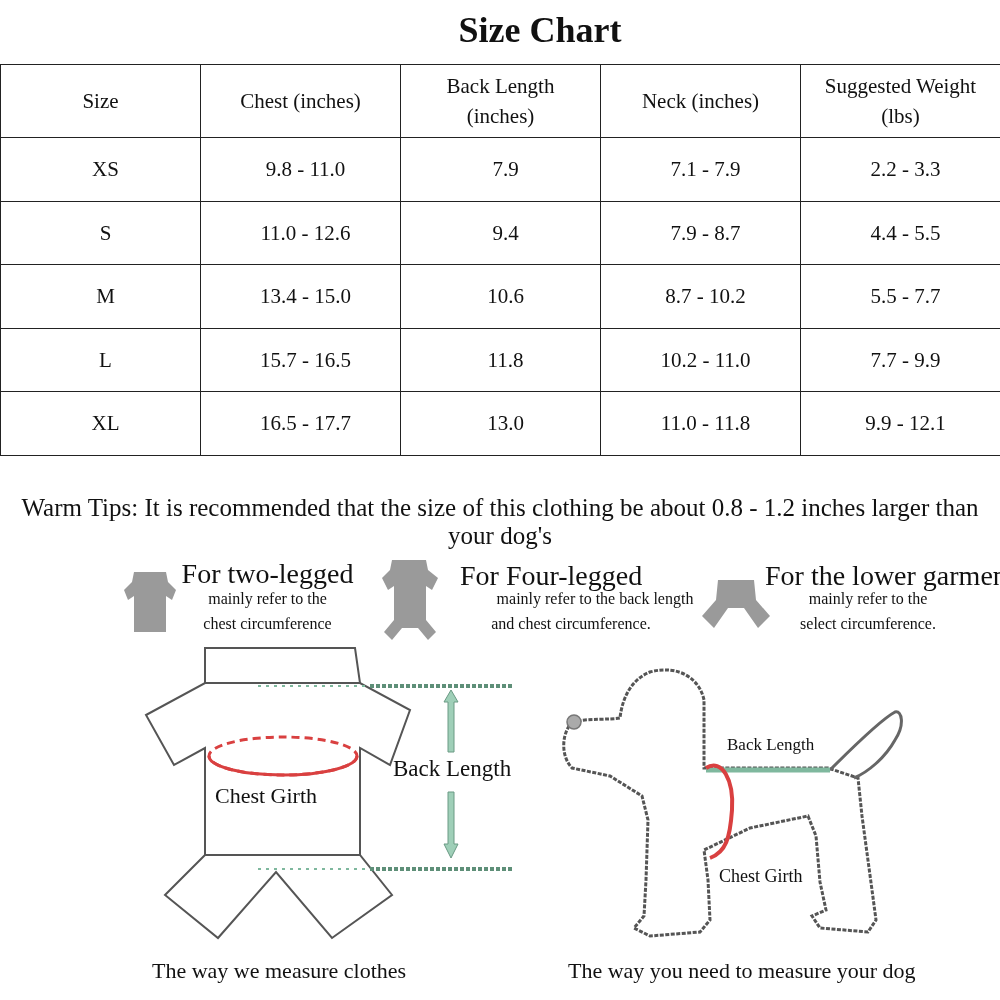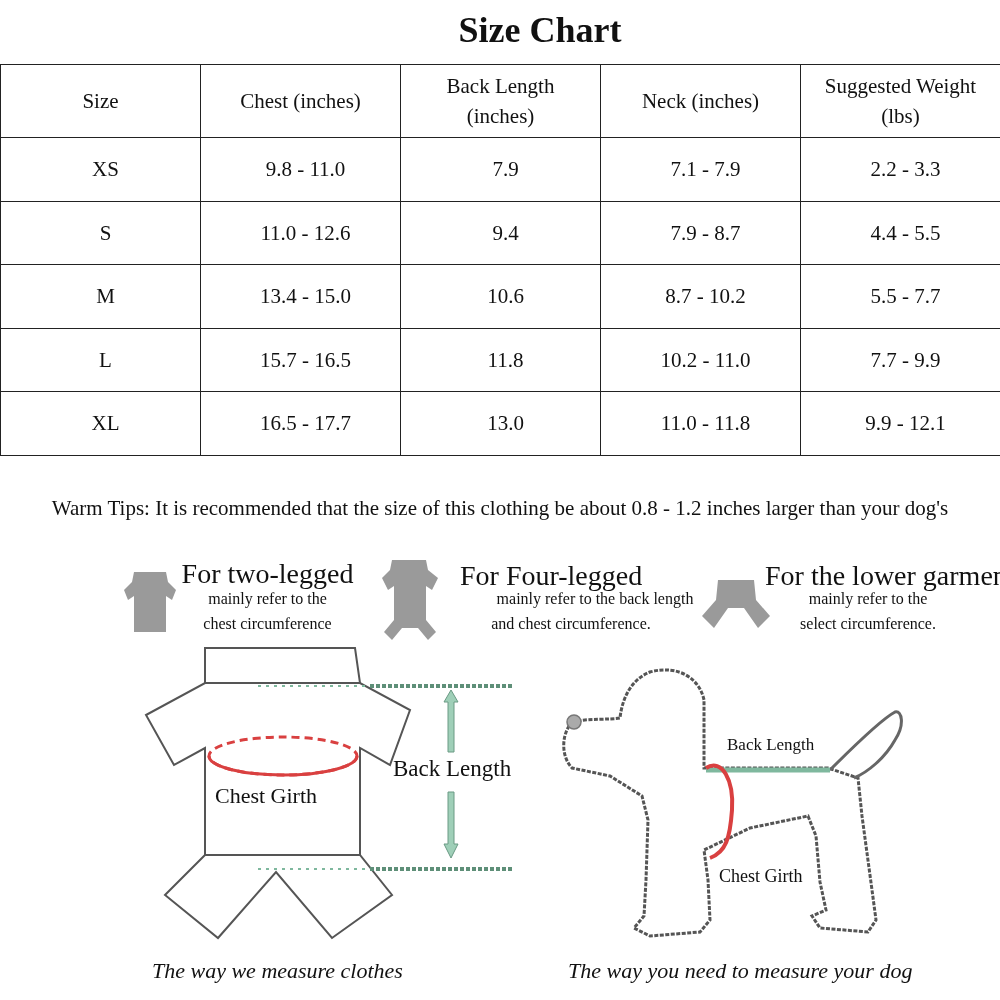--- a/index.html
+++ b/index.html
@@ -7,27 +7,27 @@
          font-family:"Liberation Serif","DejaVu Serif",serif; color:#111; }
   .title { position:absolute; left:0; top:4px; width:1000px; text-align:center;
            font-size:36px; font-weight:bold; line-height:52px;padding-left:40px; }
   table.size { position:absolute; left:0; top:64px; width:1000px; border-collapse:collapse;
                table-layout:fixed; }
   table.size th, table.size td { border:1.5px solid #222; text-align:center; font-weight:normal;
                font-size:21px; line-height:30px; padding:0; }
   table.size th { height:72px; }
   table.size td { height:62.5px;padding-left:10px; }
   .tips { position:absolute; left:0; top:494px; width:1000px; text-align:center;
-          font-size:21px; line-height:28px; }
+          font-size:25px; line-height:28px; }
   .icon { position:absolute; }
   .cat-title { position:absolute; font-size:28px; line-height:24px; text-align:center; white-space:nowrap; }
   .cat-sub { position:absolute; font-size:16px; line-height:26px; text-align:center; white-space:nowrap; }
   .diagram { position:absolute; }
   .lbl { position:absolute; white-space:nowrap; }
-  .caption { position:absolute; font-size:22px; line-height:26px; white-space:nowrap;font-style:italic; }
+  .caption { position:absolute; font-size:22px; line-height:26px; white-space:nowrap; }
 </style>
 </head>
 <body>
 
 <div class="title">Size Chart</div>
 
 <table class="size">
   <colgroup>
       <col style="width:200px">
       <col style="width:200px">

